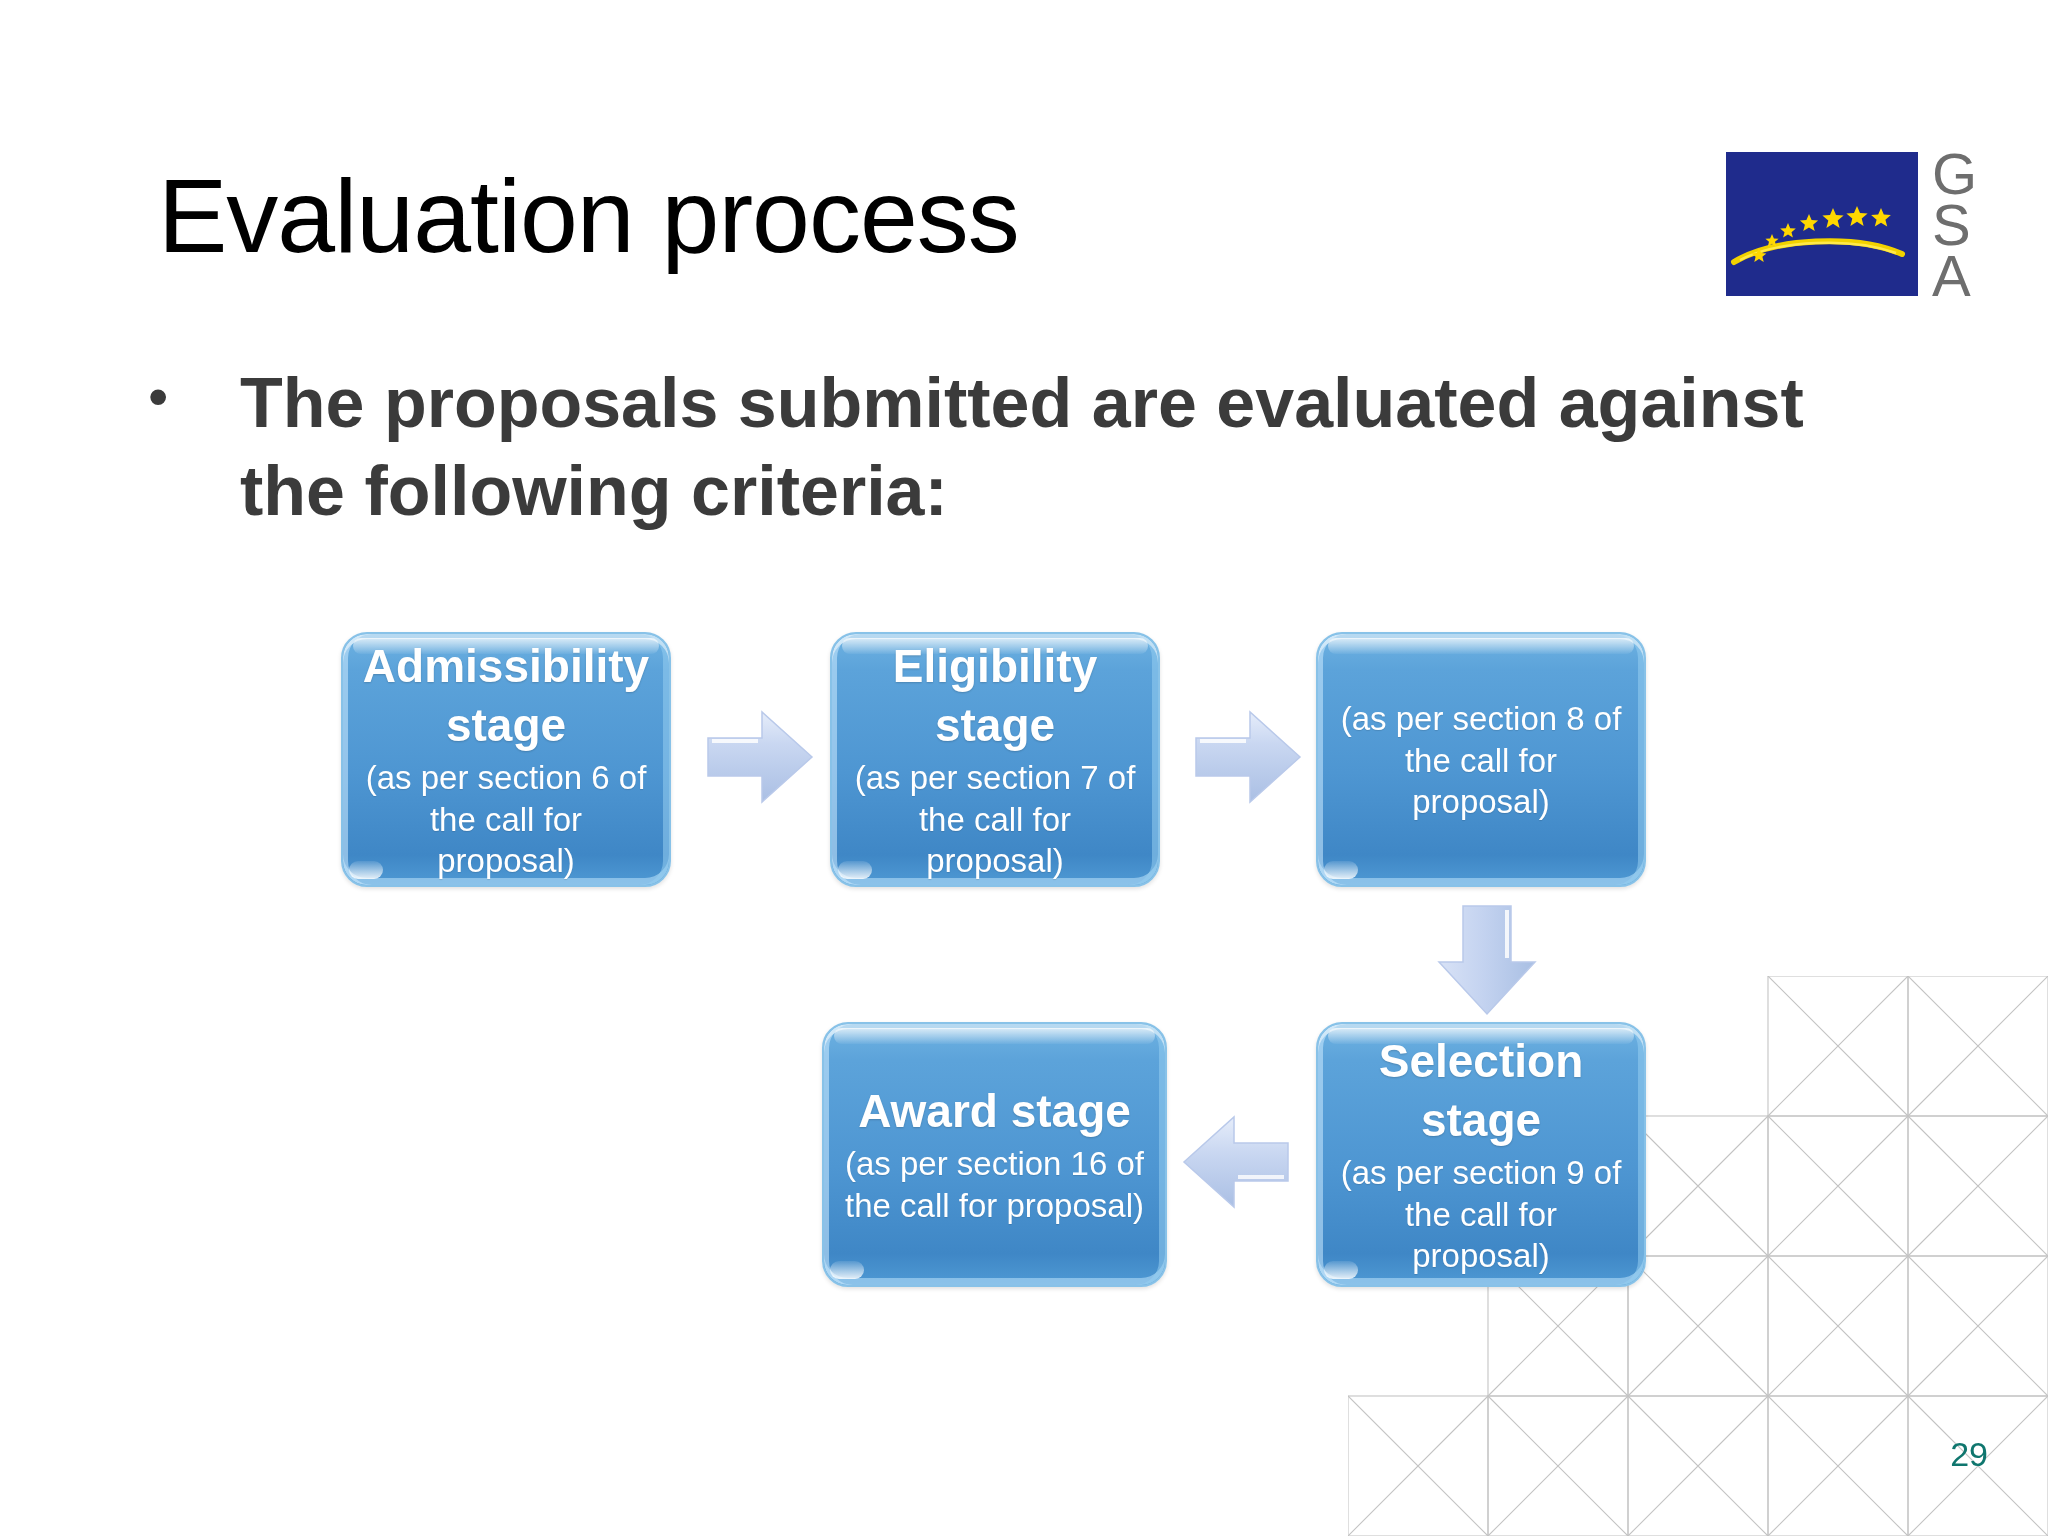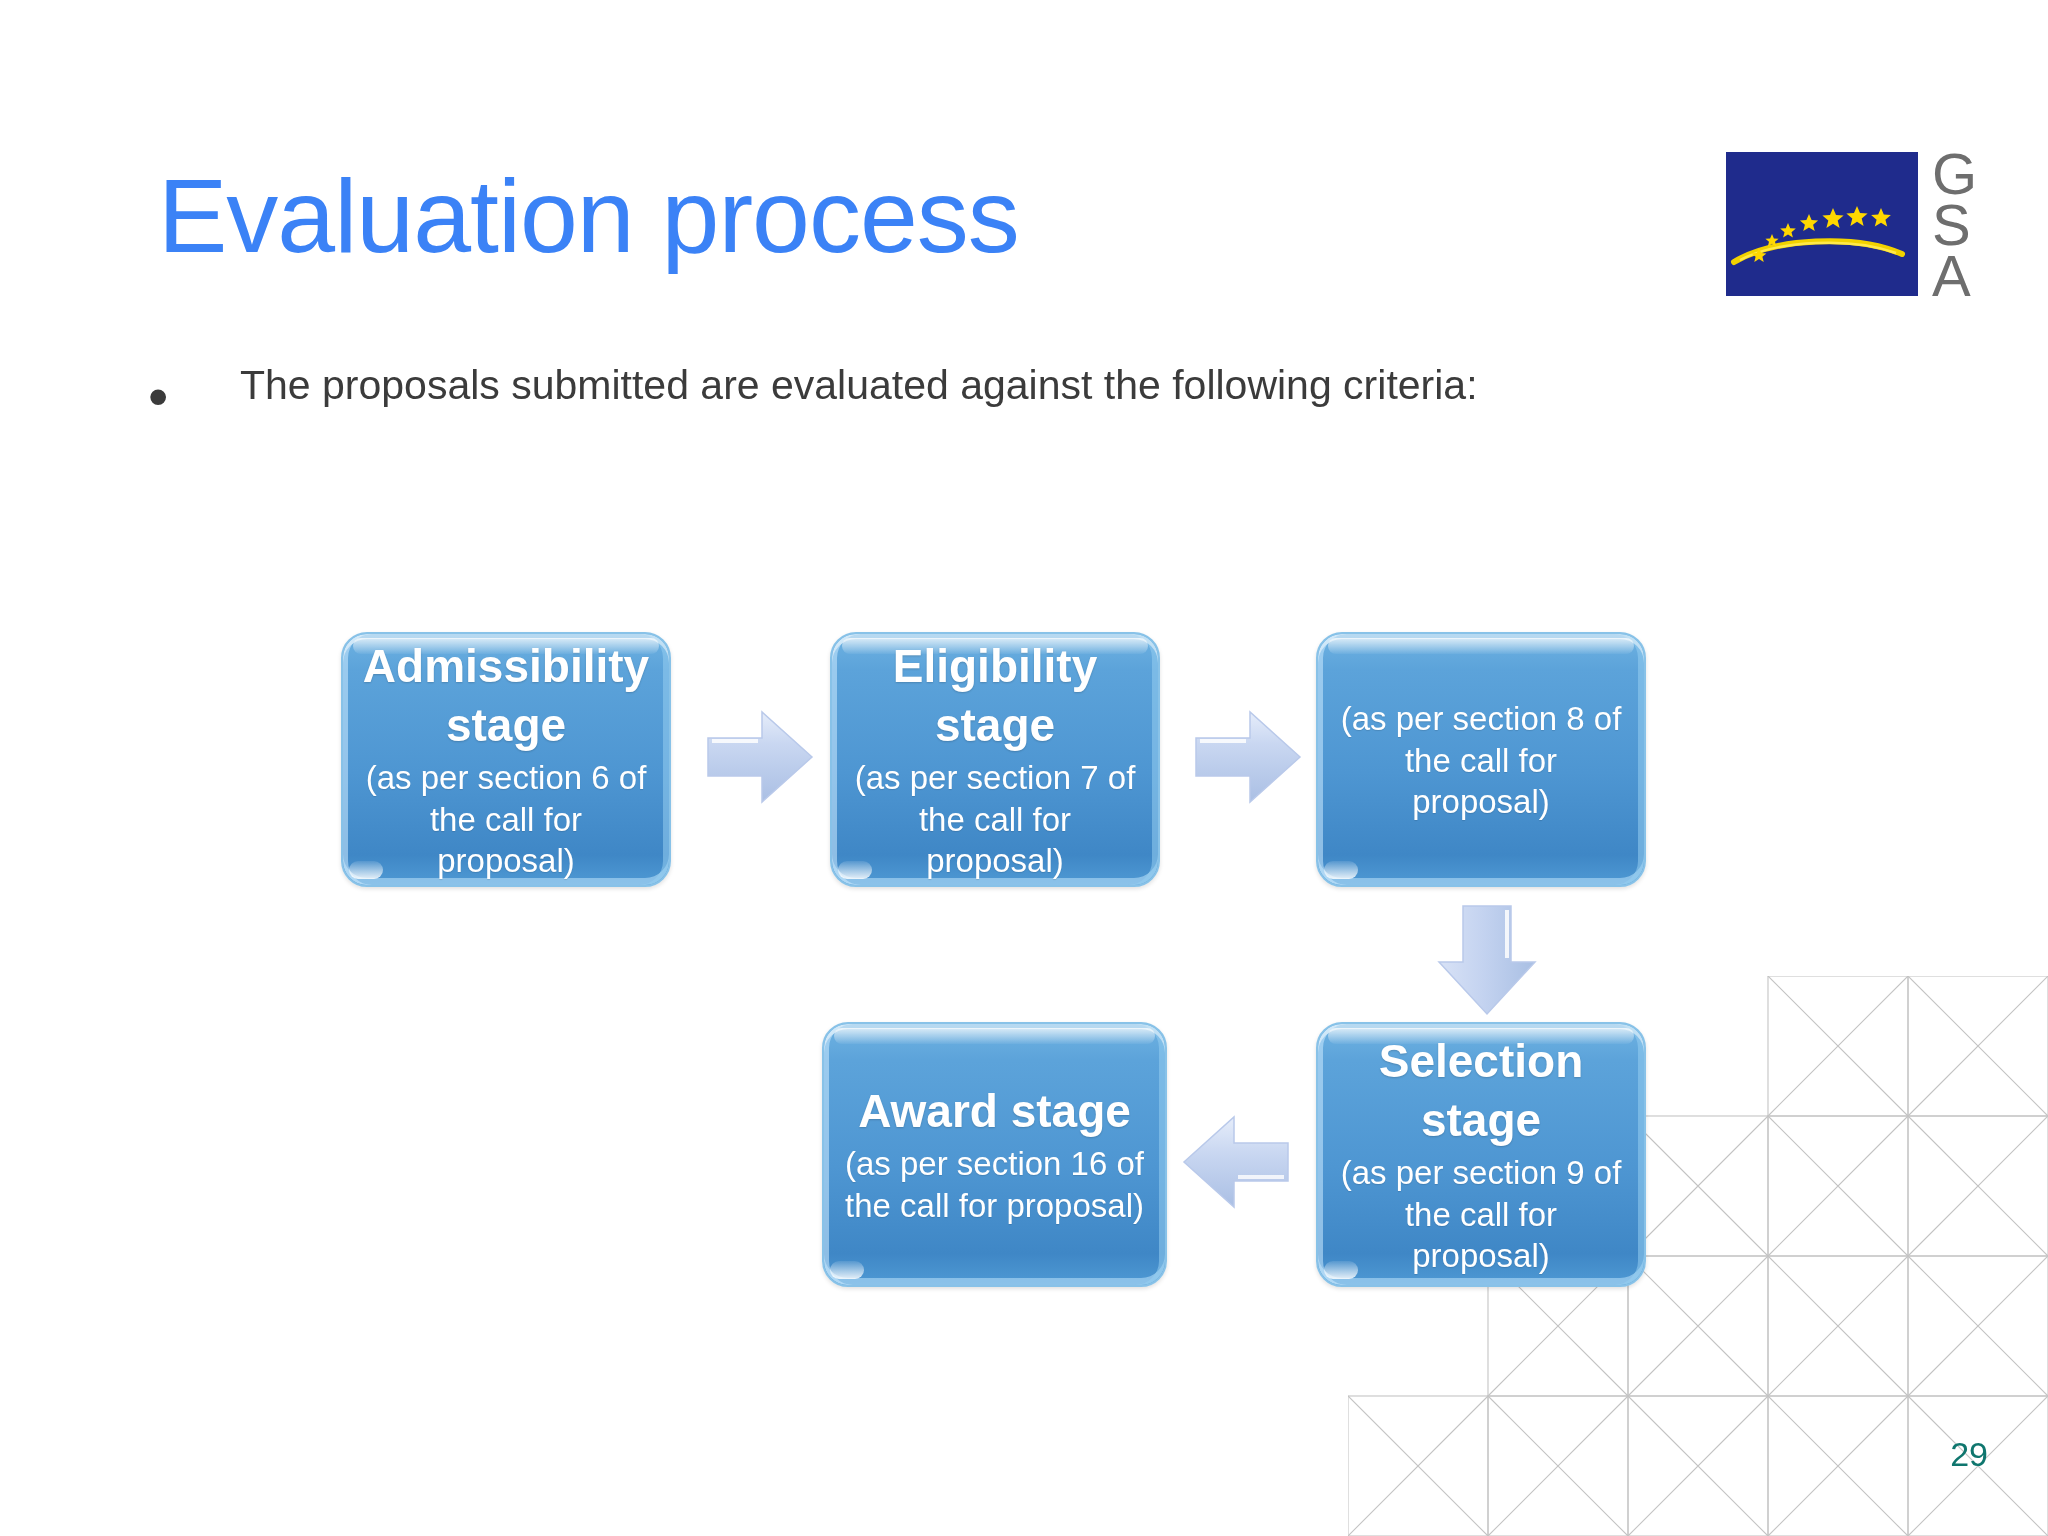--- a/index.html
+++ b/index.html
@@ -28,21 +28,21 @@
   }
 
   
   #slide-title {
     position: absolute;
     left: 158px;
     top: 162px;
     font-size: 104px;
     line-height: 1.05;
     font-weight: 400;
-    color: #3b82f6;
+    color: #000000;
     letter-spacing: -1px;
     white-space: nowrap;
     z-index: 3;
   }
 
   
   #logo-block {
     position: absolute;
     left: 1726px;
     top: 152px;
@@ -88,25 +88,25 @@
     font-size: 58px;
     line-height: 1.25;
     color: #3b3b3b;
     width: 110px;
     flex: 0 0 110px;
     text-align: left;
     padding-left: 18px;
     box-sizing: border-box;
   }
   #bullet-text {
-    font-size: 41px;
+    font-size: 70px;
     line-height: 1.25;
     color: #3b3b3b;
     max-width: 1640px;
-    font-weight: 400;
+    font-weight: 700;
   }
 
   
   #diagram {
     position: absolute;
     left: 0;
     top: 0;
     width: 2048px;
     height: 1536px;
     z-index: 2;

